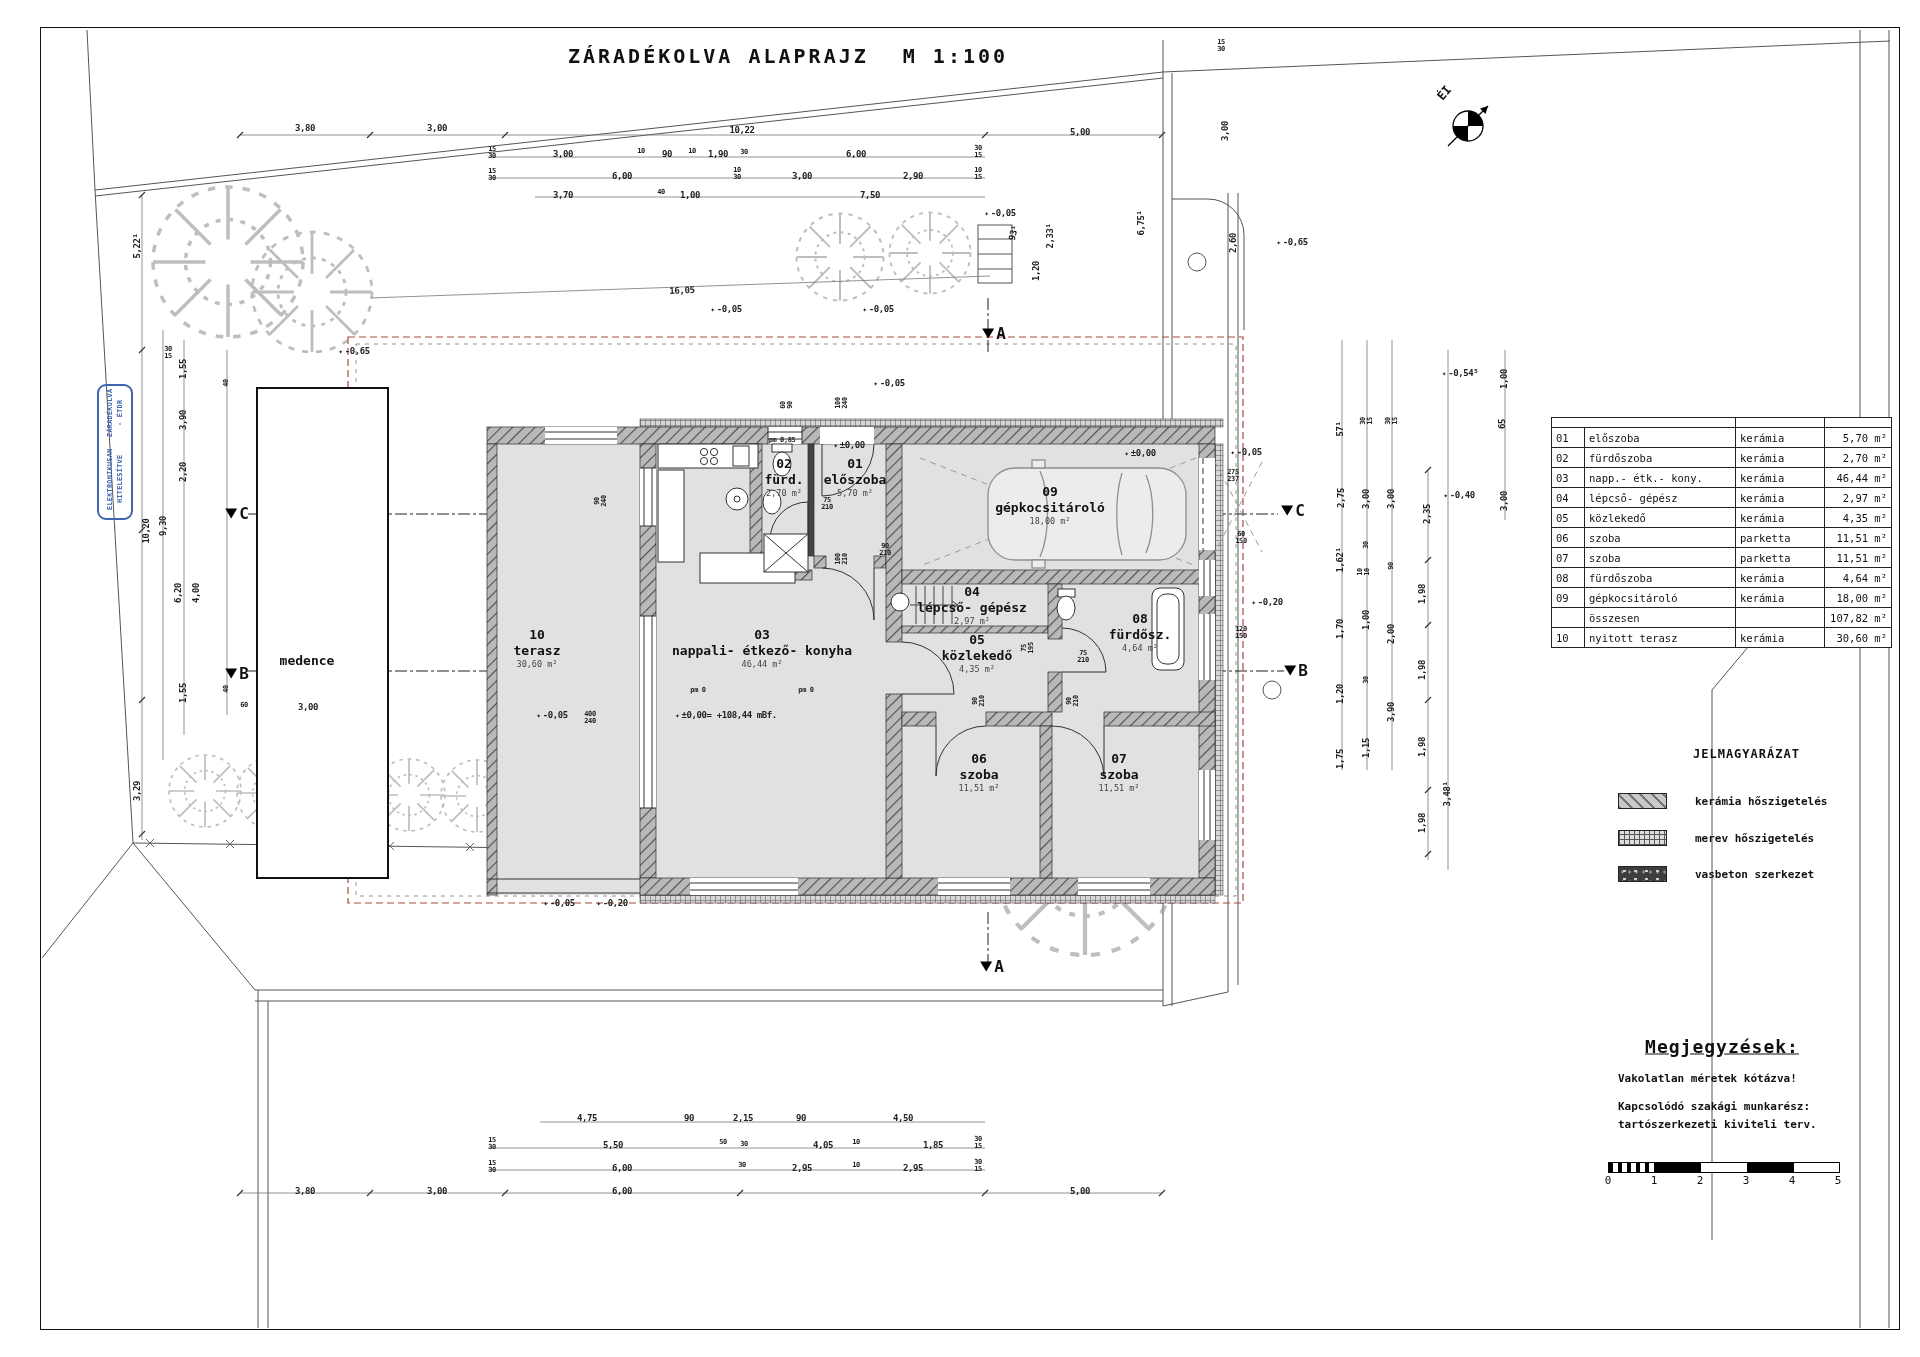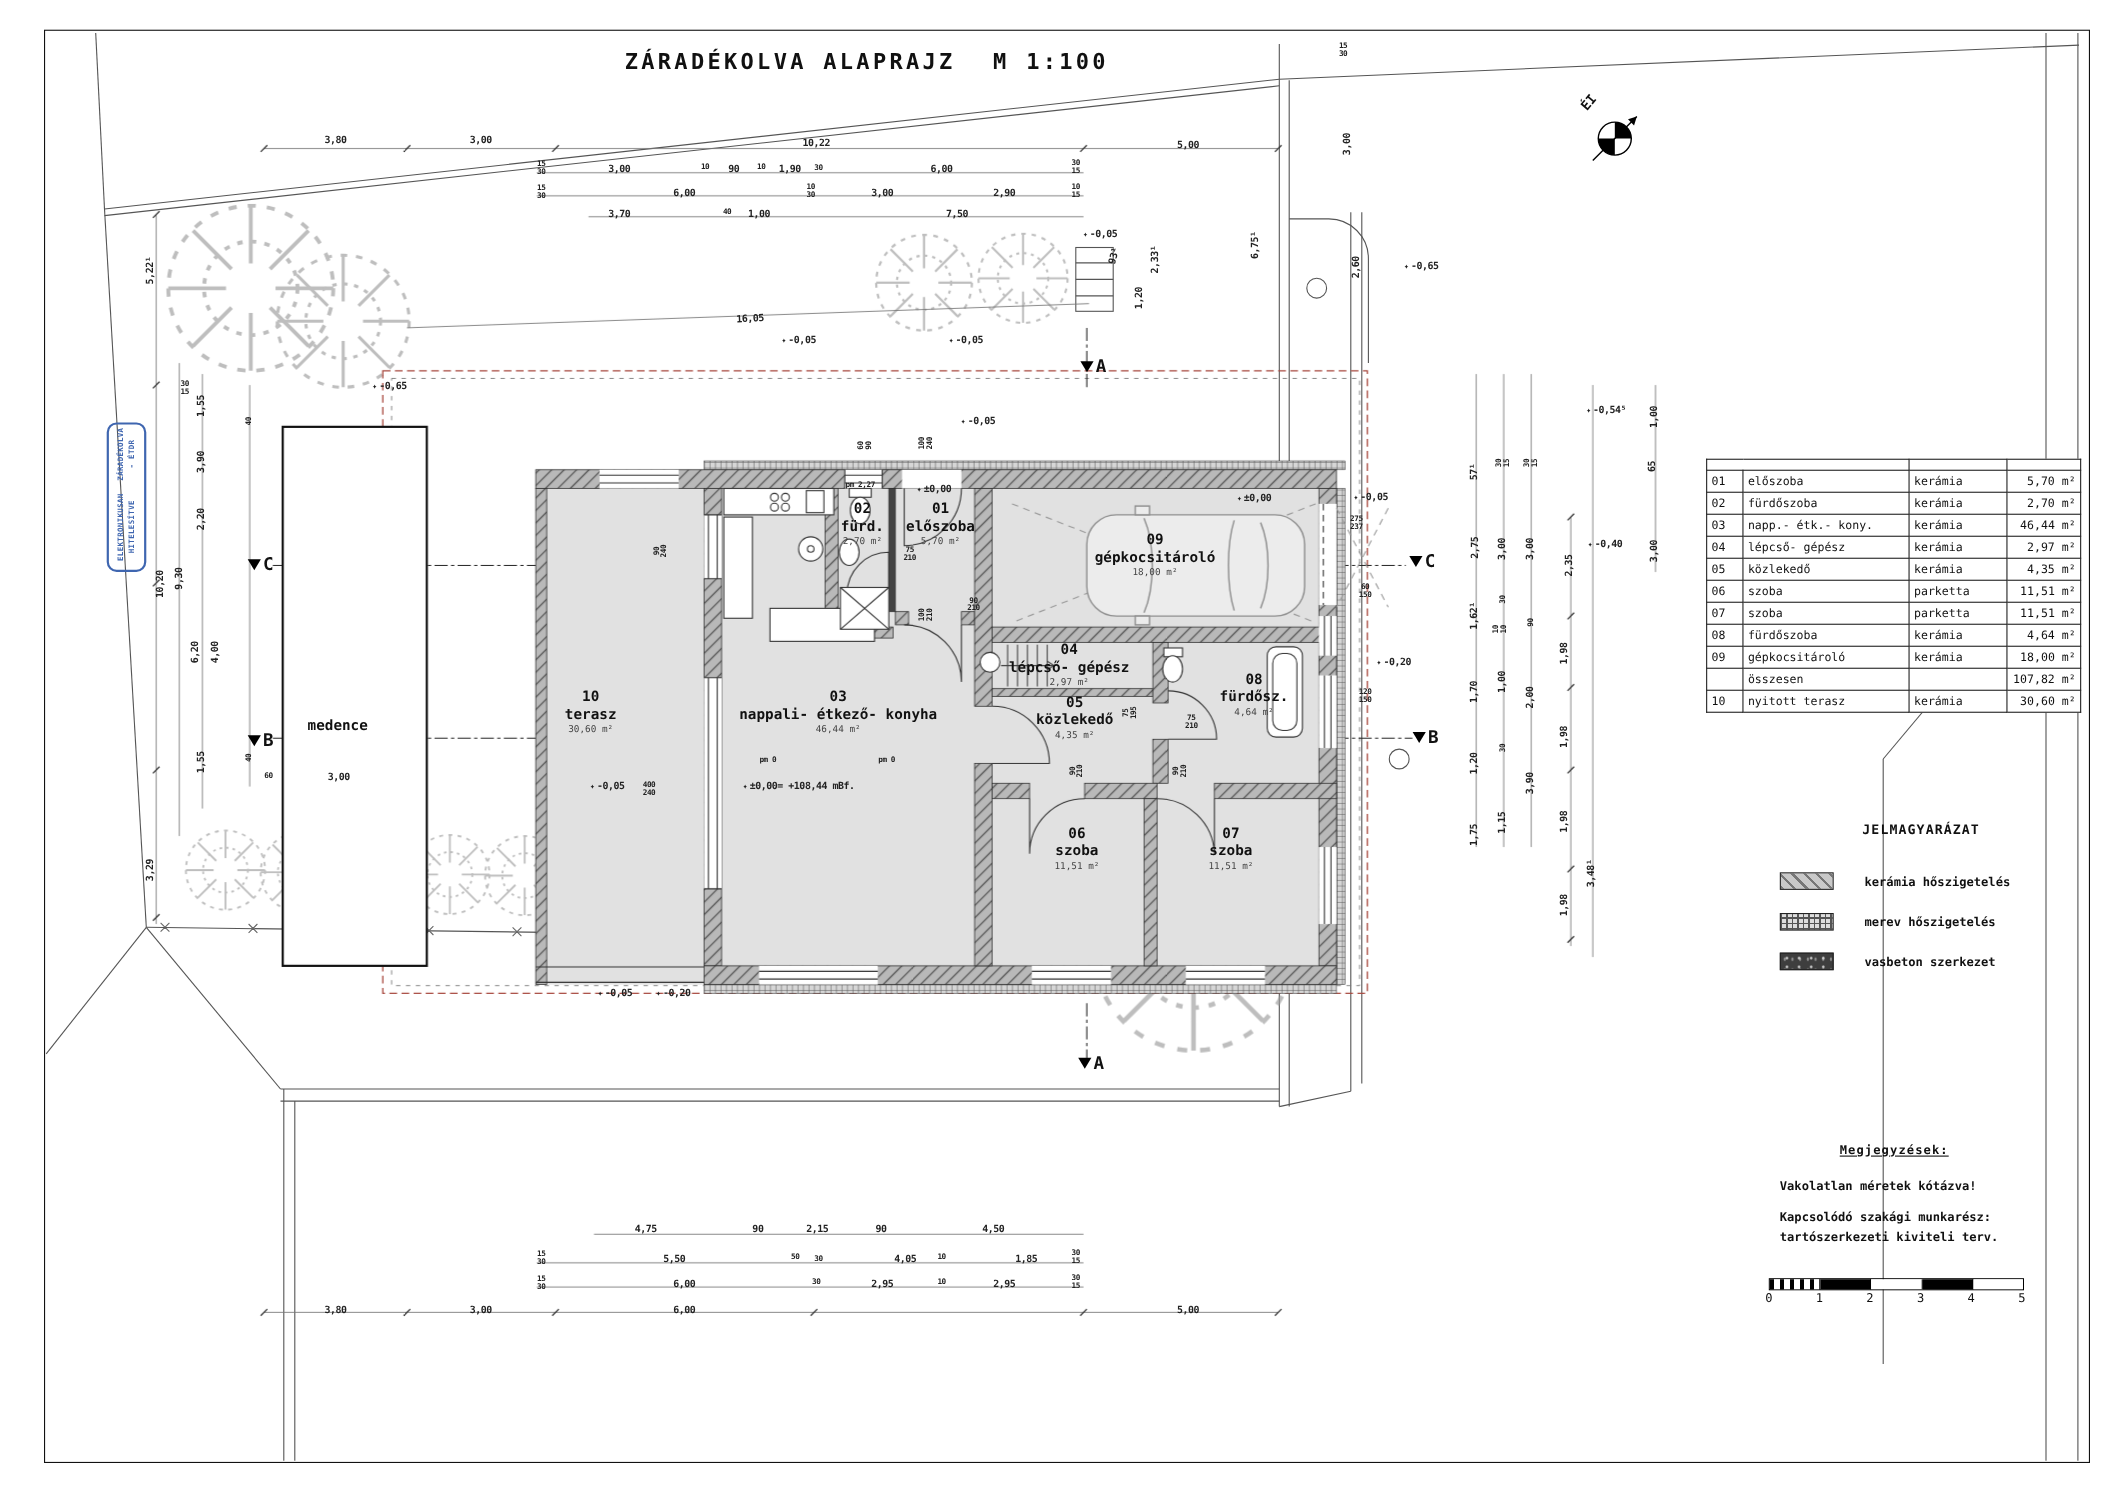--- a/index.html
+++ b/index.html
@@ -46,21 +46,21 @@
   .legend-row{position:absolute;display:flex;align-items:center;gap:28px;}
   .sw{width:47px;height:14px;border:1px solid #222;flex:none;}
   .sw-hatch{background:repeating-linear-gradient(45deg,#777 0 2px,#c9c9c9 2px 8px);}
   .sw-grid{background-color:#ddd;background-image:repeating-linear-gradient(0deg,#555 0 1px,transparent 1px 5px),
            repeating-linear-gradient(90deg,#555 0 1px,transparent 1px 5px);}
   .sw-conc{background:#3e3e3e;background-image:radial-gradient(#cfcfcf 1.2px,transparent 1.6px),
            radial-gradient(#8a8a8a 1px,transparent 1.4px);background-size:11px 8px,7px 10px;}
   .legend-label{font-size:11px;font-weight:bold;white-space:nowrap;}
   
   .notes-title{position:absolute;left:1722px;top:1046px;transform:translate(-50%,-50%);
-               font-weight:bold;font-size:11px;text-decoration:underline;letter-spacing:1px;white-space:nowrap;}
+               font-weight:bold;font-size:18px;text-decoration:underline;letter-spacing:1px;white-space:nowrap;}
   .note-line{position:absolute;left:1618px;font-size:11px;font-weight:bold;white-space:nowrap;}
   
   .scalebar{position:absolute;left:1608px;top:1162px;width:230px;height:26px;}
   .sb-bar{position:absolute;left:0;top:0;width:230px;height:9px;border:1px solid #000;display:flex;}
   .sb-seg{flex:1;border-right:1px solid #000;}
   .sb-seg:last-child{border-right:none;}
   .sb-hash{background:repeating-linear-gradient(90deg,#000 0 4px,#fff 4px 9px);}
   .sb-b{background:#000;} .sb-w{background:#fff;}
   .sb-label{position:absolute;top:12px;transform:translateX(-50%);font-size:11px;}
 </style>
@@ -347,21 +347,21 @@
       <div class="dim" style="left: 1142px; top: 223px; transform: translate(-50%, -50%) rotate(-90deg);">6,75¹</div>
       <div class="dim lv" style="left: 1292px; top: 243px;">-0,65</div>
       <div class="dim" style="left: 1226px; top: 131px; transform: translate(-50%, -50%) rotate(-90deg);">3,00</div>
       <div class="dim" style="left: 1234px; top: 243px; transform: translate(-50%, -50%) rotate(-90deg);">2,60</div>
       <div class="dim s" style="left: 1221px; top: 46px;">15
 30</div>
       <div class="dim s" style="left: 787px; top: 405px; transform: translate(-50%, -50%) rotate(-90deg);">60
 90</div>
       <div class="dim s" style="left: 842px; top: 403px; transform: translate(-50%, -50%) rotate(-90deg);">100
 240</div>
-      <div class="dim s" style="left: 782px; top: 441px;">pm 2,27</div>
+      <div class="dim s" style="left: 782px; top: 441px;">pm 0,85</div>
       <div class="dim lv" style="left: 849px; top: 446px;">±0,00</div>
       <div class="dim lv" style="left: 889px; top: 384px;">-0,05</div>
       <div class="dim s" style="left: 827px; top: 504px;">75
 210</div>
       <div class="dim s" style="left: 885px; top: 550px;">90
 210</div>
       <div class="dim s" style="left: 842px; top: 559px; transform: translate(-50%, -50%) rotate(-90deg);">100
 210</div>
       <div class="dim s" style="left: 1028px; top: 648px; transform: translate(-50%, -50%) rotate(-90deg);">75
 195</div>

